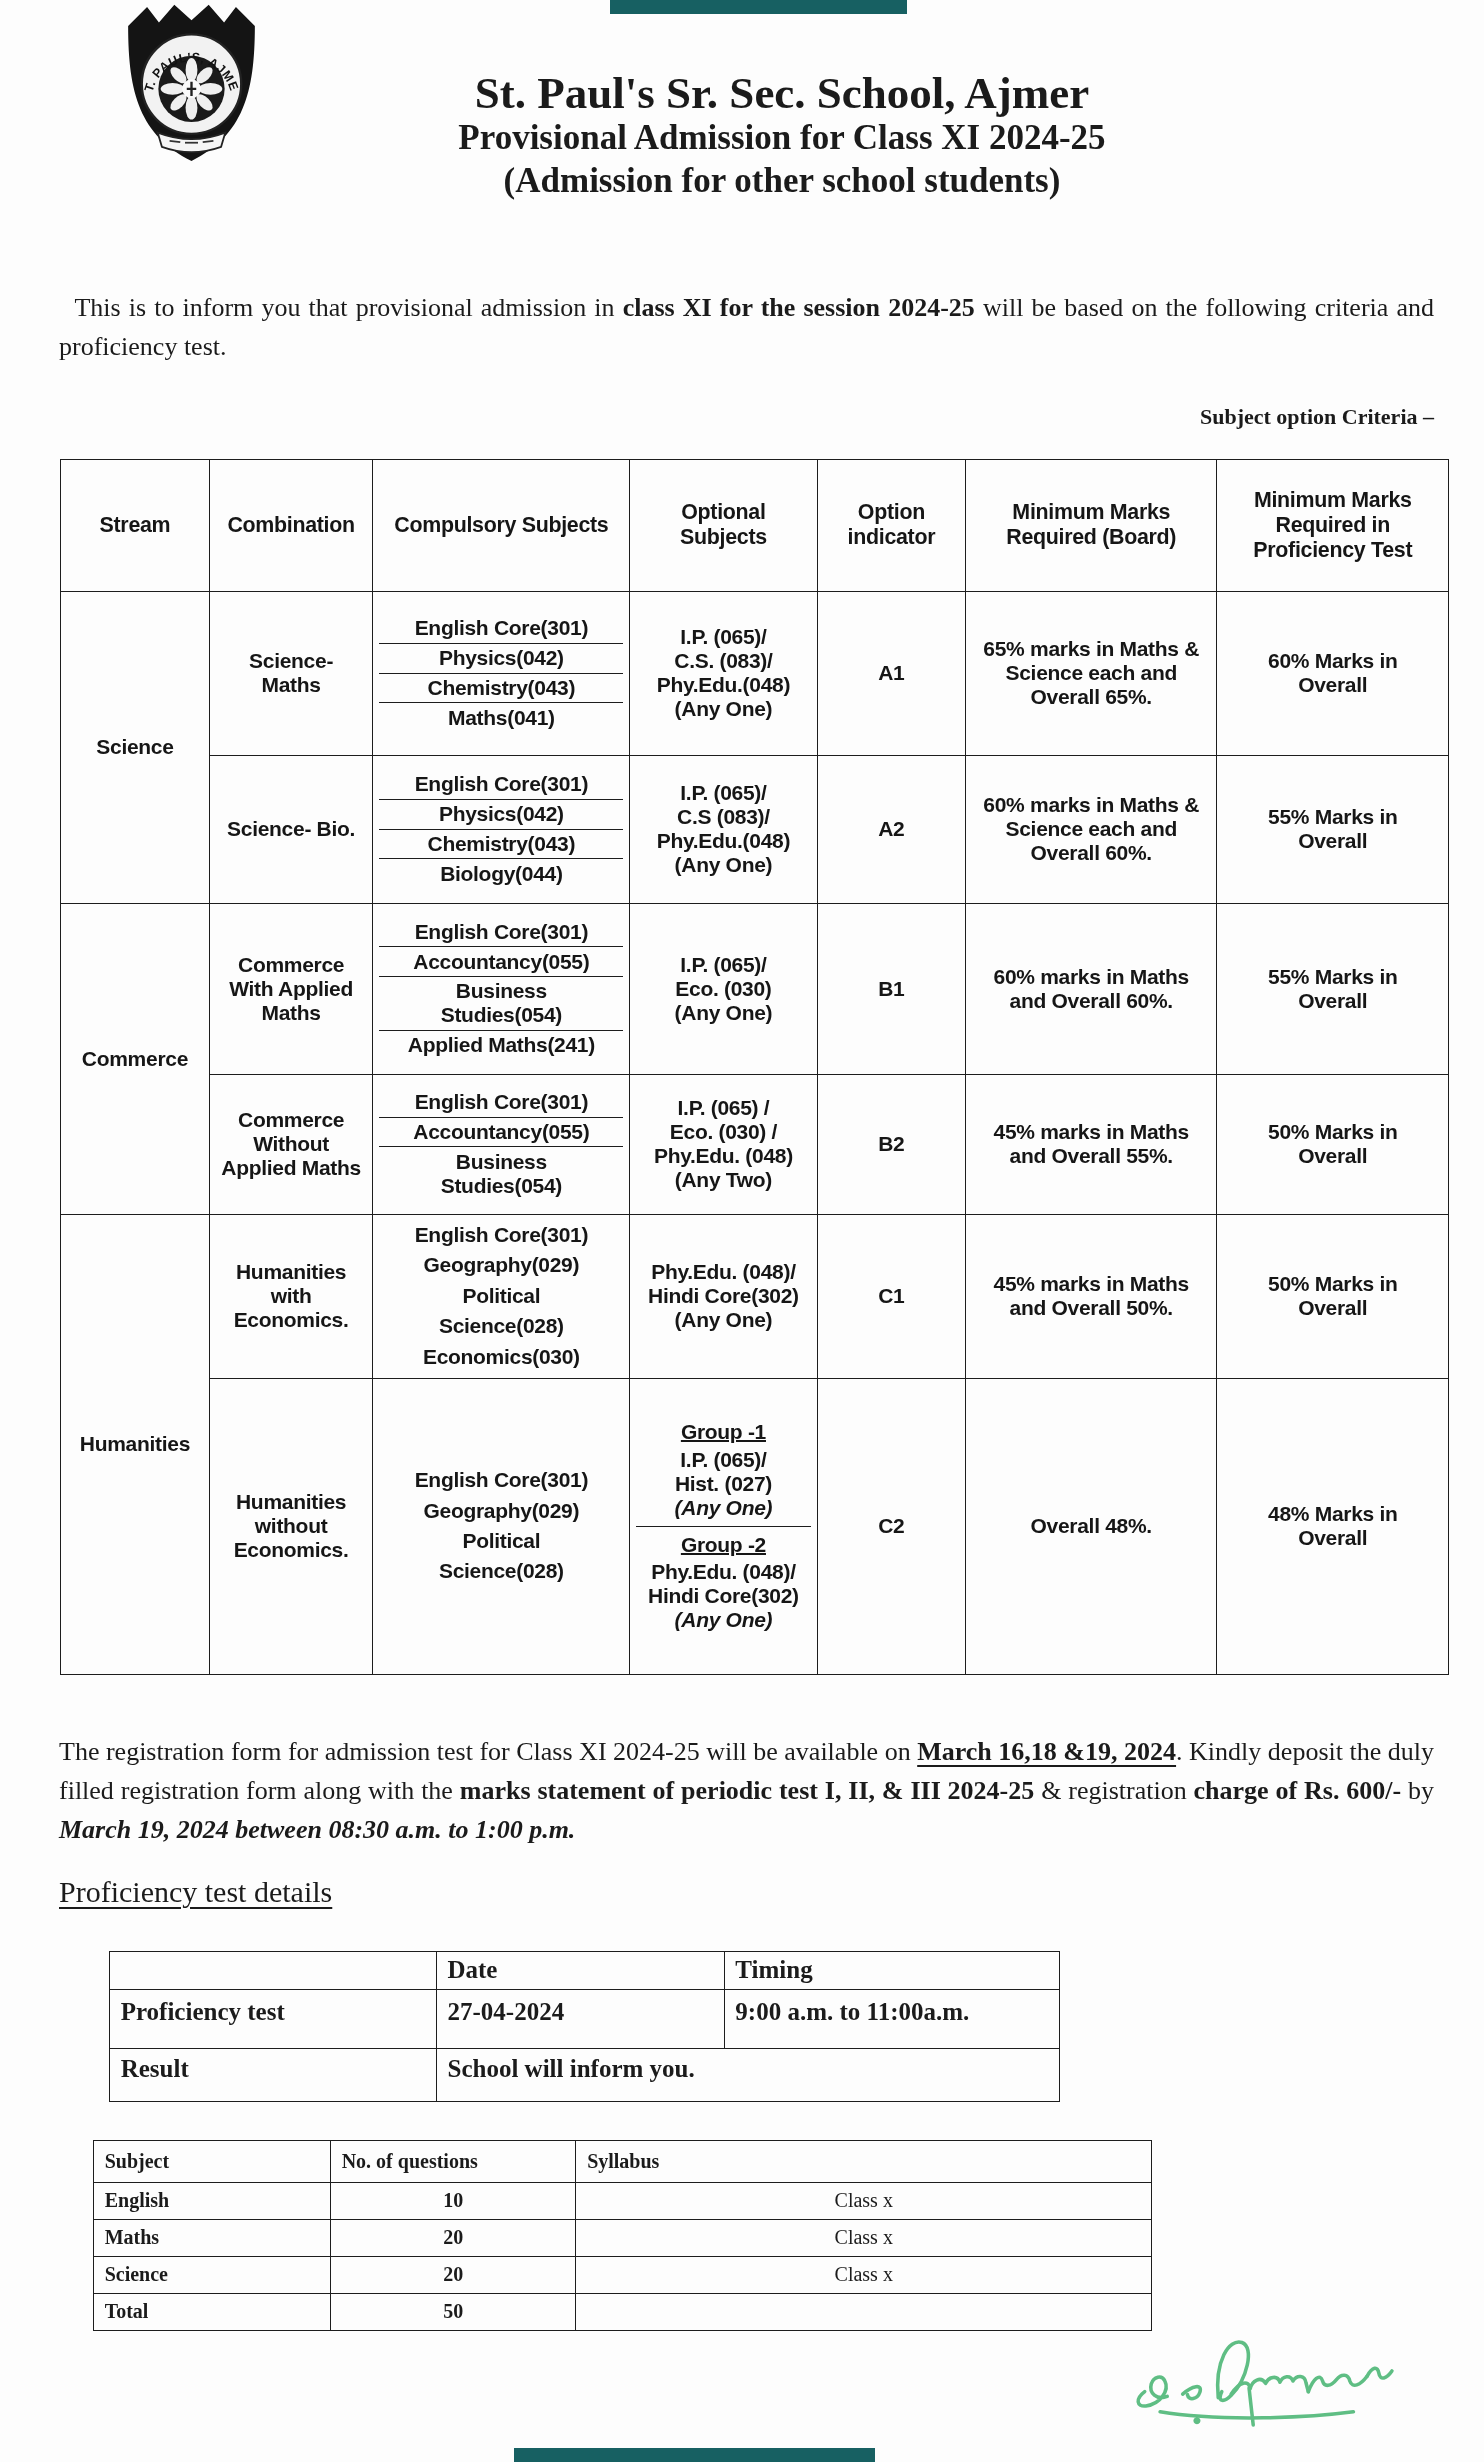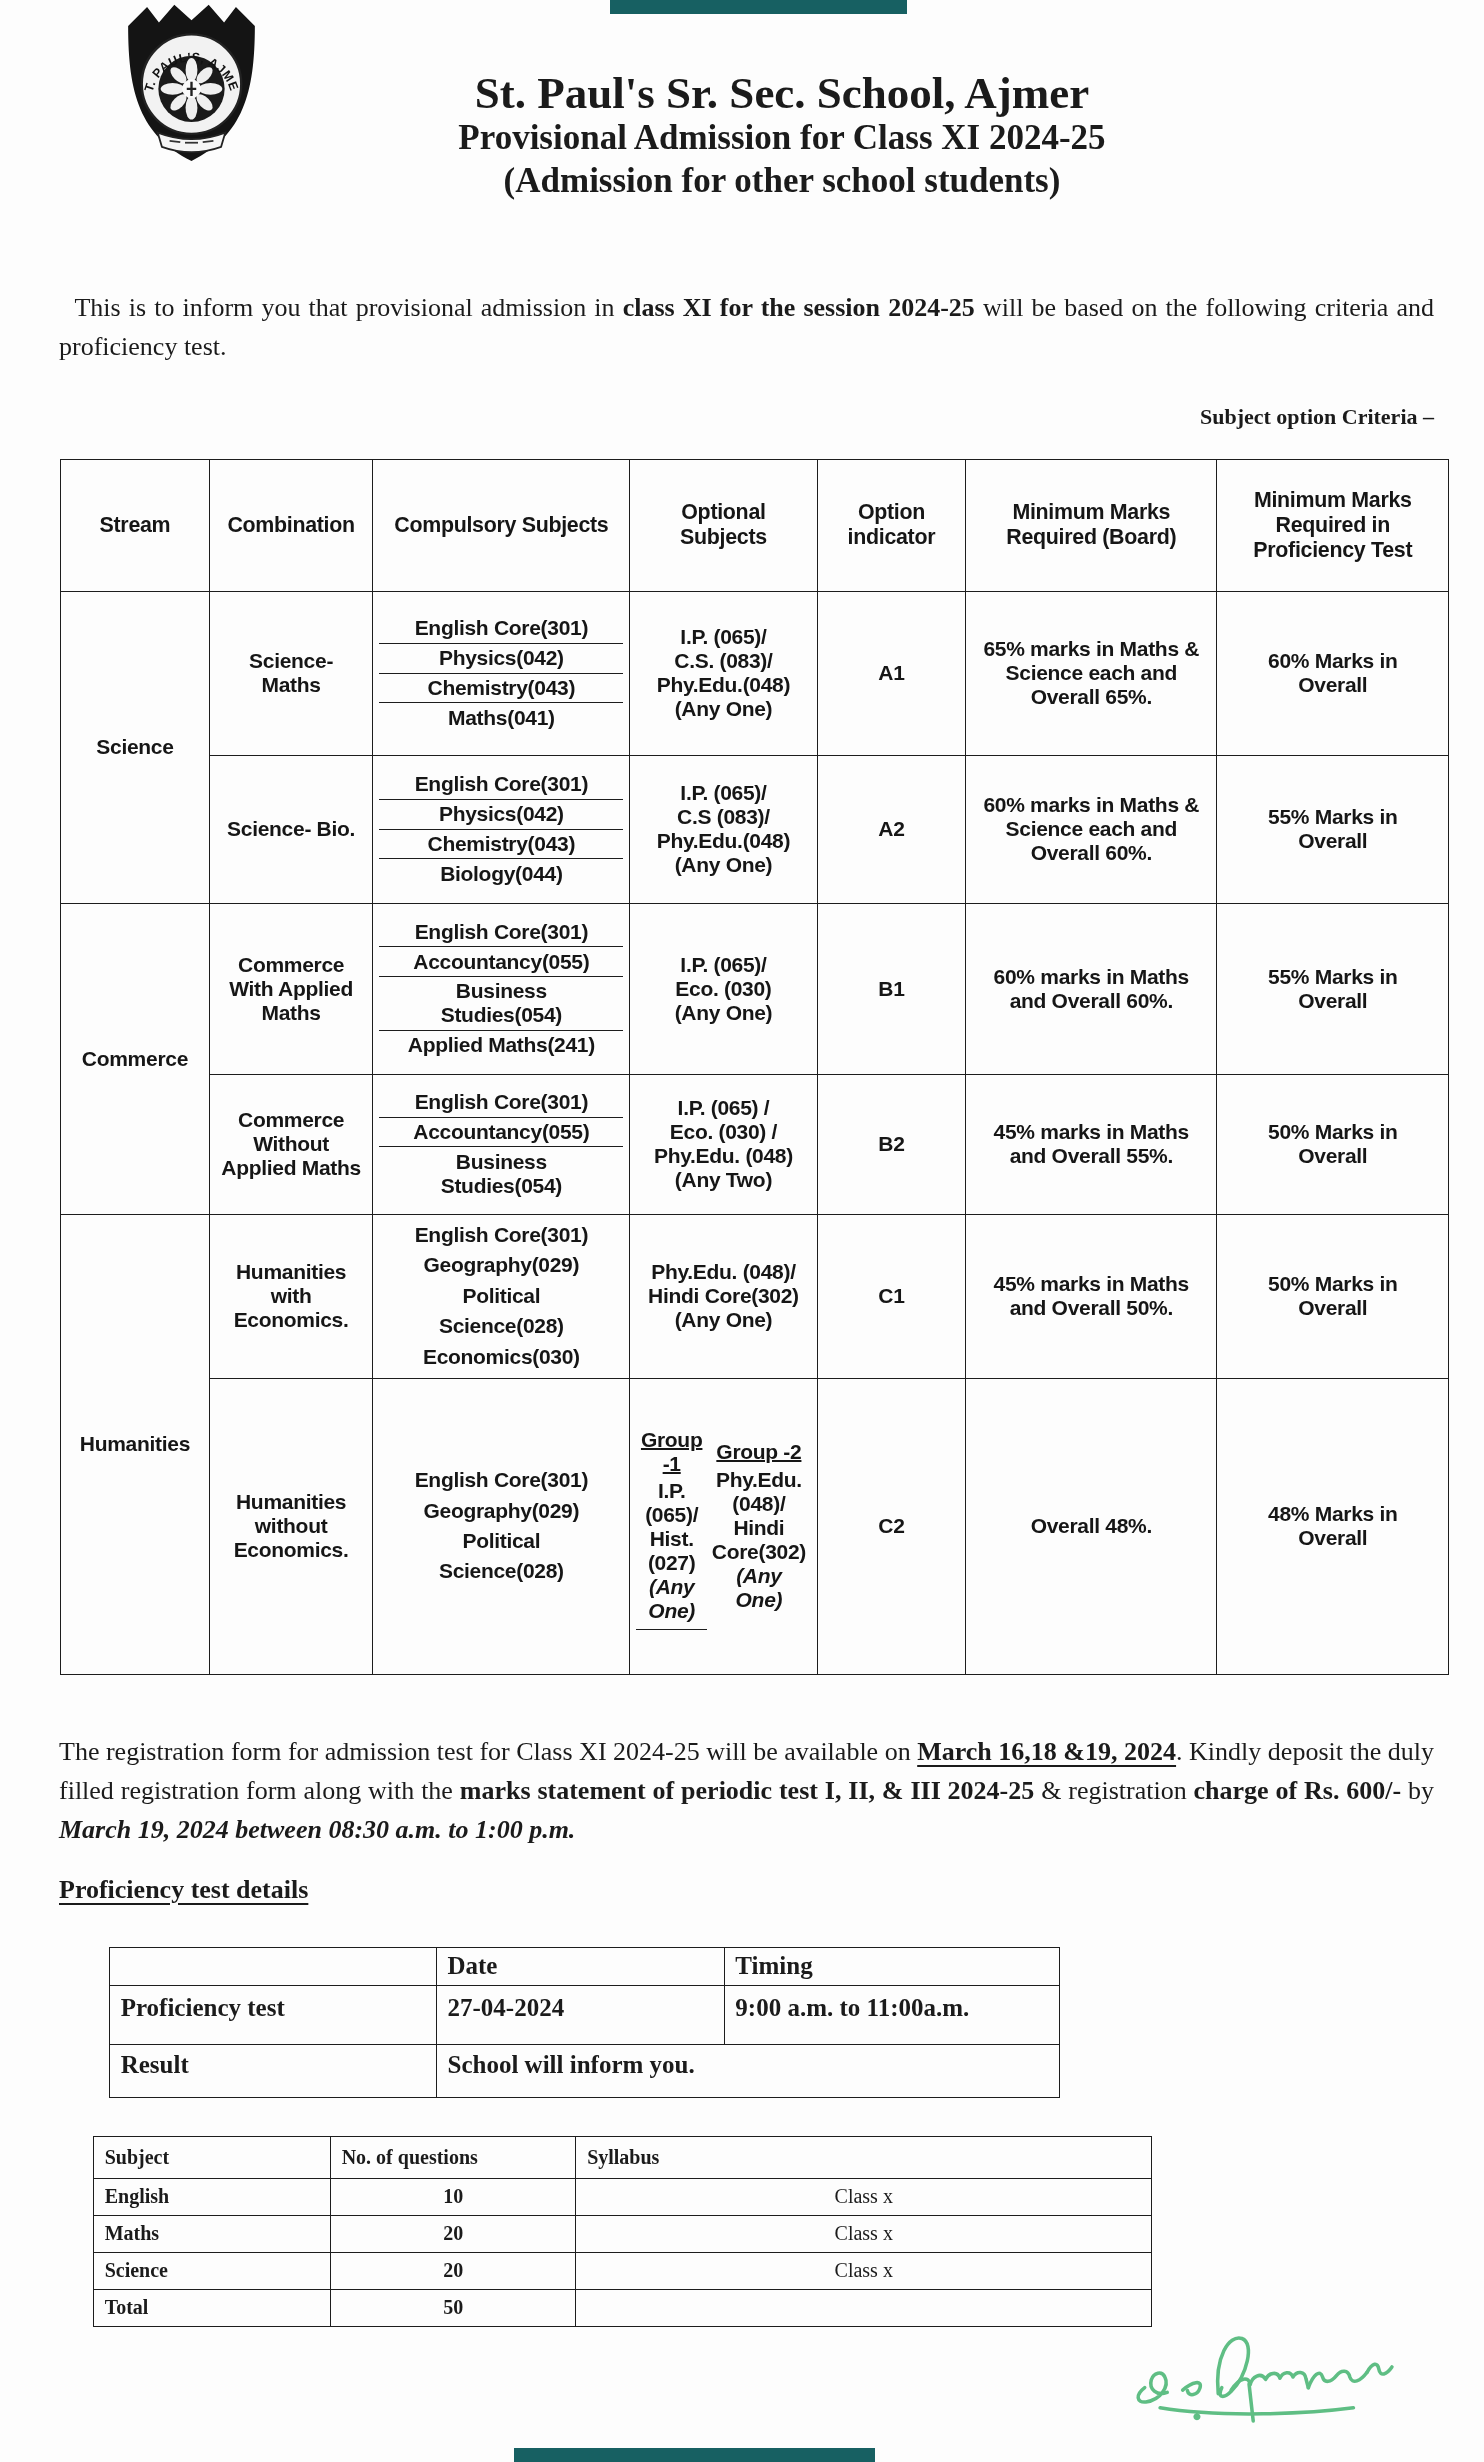--- a/index.html
+++ b/index.html
@@ -37,33 +37,33 @@
   .ml{white-space:pre-line;}
   td.subcell{padding:0;}
   .sub{display:flex;flex-direction:column;height:100%;}
   .sub>div{flex:1;display:flex;align-items:center;justify-content:center;
            border-bottom:1.8px solid #1d1d1d;padding:2.4px 4.7px;}
   .sub>div:last-child{border-bottom:none;}
   .sub>div.tall{flex:1.5;}
   .boldcell{font-weight:bold;}
   .stack span{display:block;line-height:1.45;}
   td.groupcell{padding:0;}
-  .grp{display:flex;flex-direction:row;height:100%;}
+  .grp{display:flex;flex-direction:column;height:100%;}
   .grp>div{flex:1;display:flex;flex-direction:column;align-items:center;justify-content:center;
            padding:6px 4.7px;border-bottom:1.8px solid #1d1d1d;}
   .grp>div:last-child{border-bottom:none;}
   .grp-title{font-weight:bold;text-decoration:underline;text-decoration-thickness:1.8px;display:block;margin-bottom:3.6px;}
   .grp .lines{white-space:pre-line;display:block;}
   .grp .note{font-weight:bold;font-style:italic;display:block;}
 
   
   .reg{margin-top:57px;}
 
   
-  .small-heading{font-size:26px;font-weight:bold;
+  .small-heading{font-size:30px;font-weight:normal;
                  text-decoration:underline;text-decoration-thickness:2.4px;text-underline-offset:5.3px;}
 
   
   table.prof{border-collapse:collapse;margin:42px 0 0 50px;width:951px;
              font-size:25px;font-weight:bold;}
   table.prof td{border:1.8px solid #1d1d1d;padding:4.7px 10.7px;text-align:left;vertical-align:middle;}
   table.prof .c1{width:34.4%;} table.prof .c2{width:30.3%;} table.prof .c3{width:35.3%;}
   tr.p-h{height:36px;} tr.p-r1{height:59px;} tr.p-r2{height:53px;}
 
   

